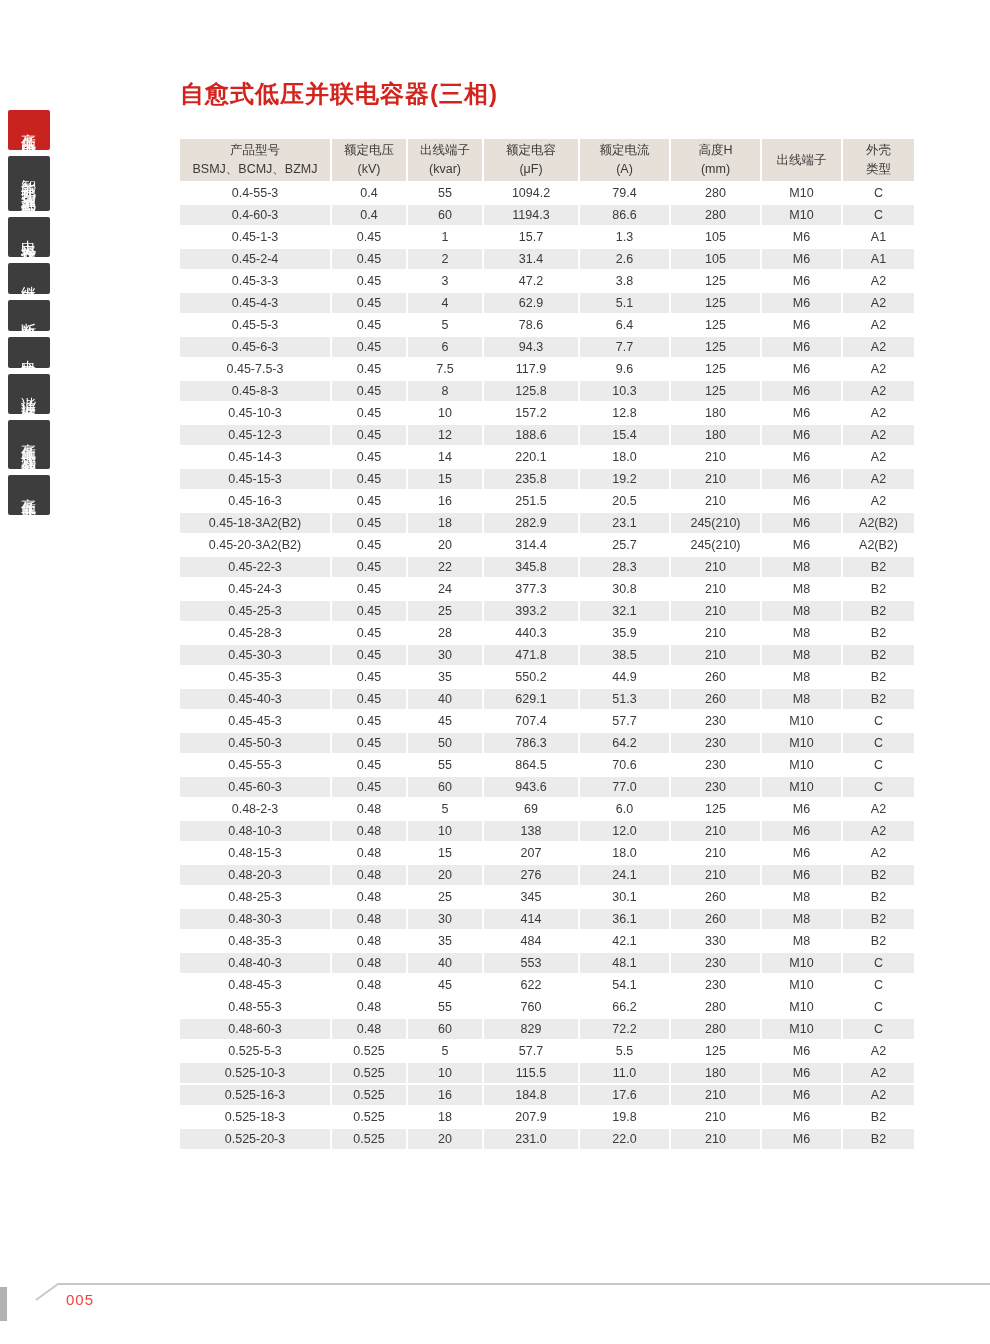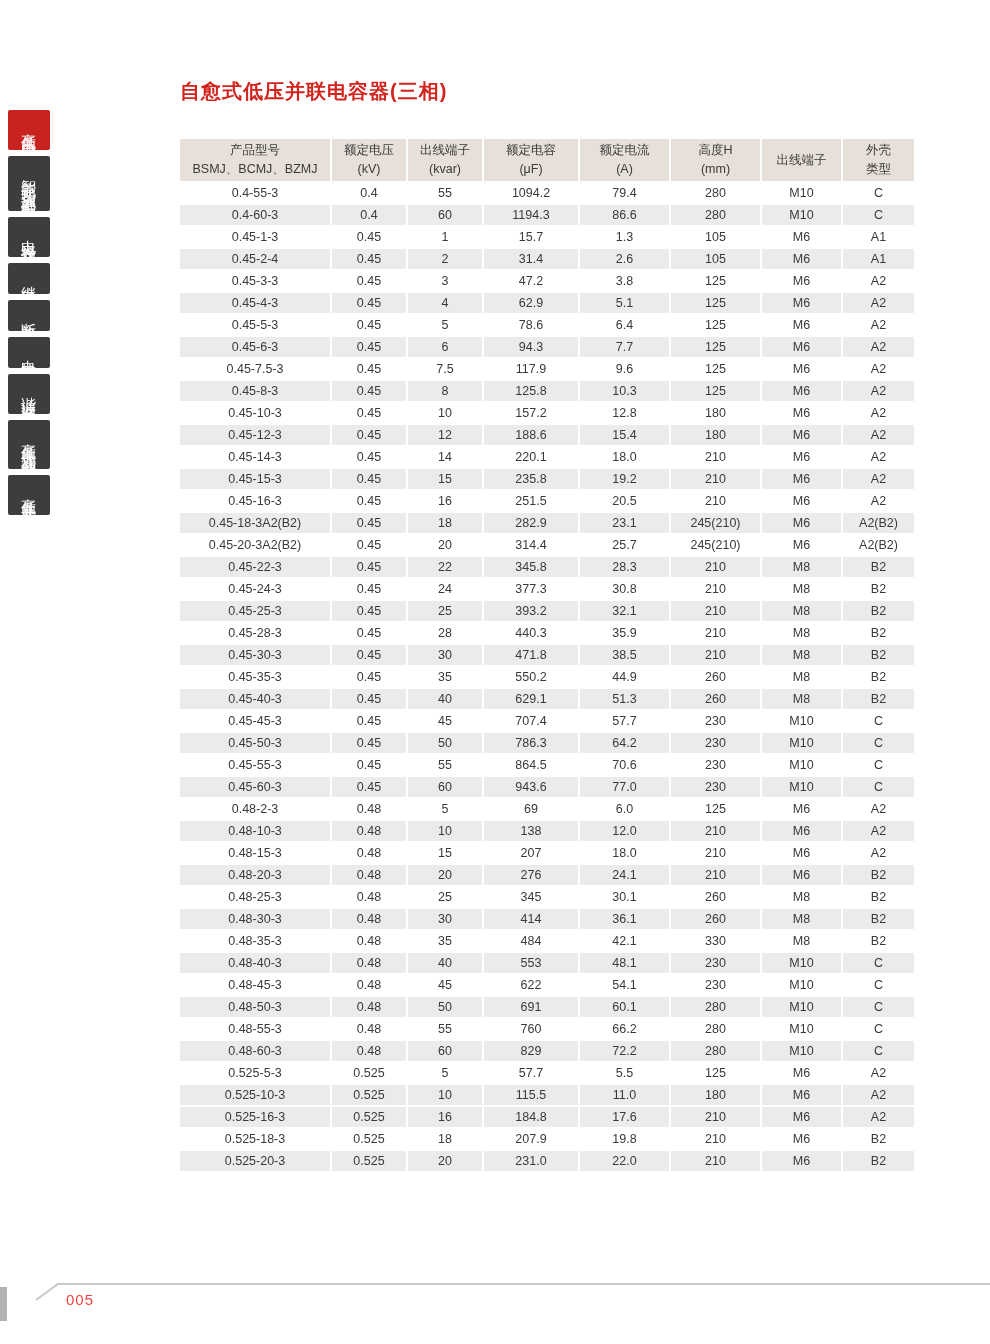--- a/index.html
+++ b/index.html
@@ -38,21 +38,21 @@
     letter-spacing: 3px;
     line-height: 1;
   }
   .tab.active { background: #c8231e; }
 
   
   .page-title {
     position: absolute;
     left: 180px;
     top: 78px;
-    font-size: 20px;
+    font-size: 24px;
     font-weight: bold;
     color: #d2241c;
     letter-spacing: 1px;
   }
 
   
   .table-wrap {
     position: absolute;
     left: 178px;
     top: 137px;
@@ -556,30 +556,20 @@
         <tr class="odd">
           <td>0.48-45-3</td>
           <td>0.48</td>
           <td>45</td>
           <td>622</td>
           <td>54.1</td>
           <td>230</td>
           <td>M10</td>
           <td>C</td>
         </tr>
-        <tr class="even">
-          <td>0.48-50-3</td>
-          <td>0.48</td>
-          <td>50</td>
-          <td>691</td>
-          <td>60.1</td>
-          <td>280</td>
-          <td>M10</td>
-          <td>C</td>
-        </tr>
         <tr class="odd">
           <td>0.48-55-3</td>
           <td>0.48</td>
           <td>55</td>
           <td>760</td>
           <td>66.2</td>
           <td>280</td>
           <td>M10</td>
           <td>C</td>
         </tr>

